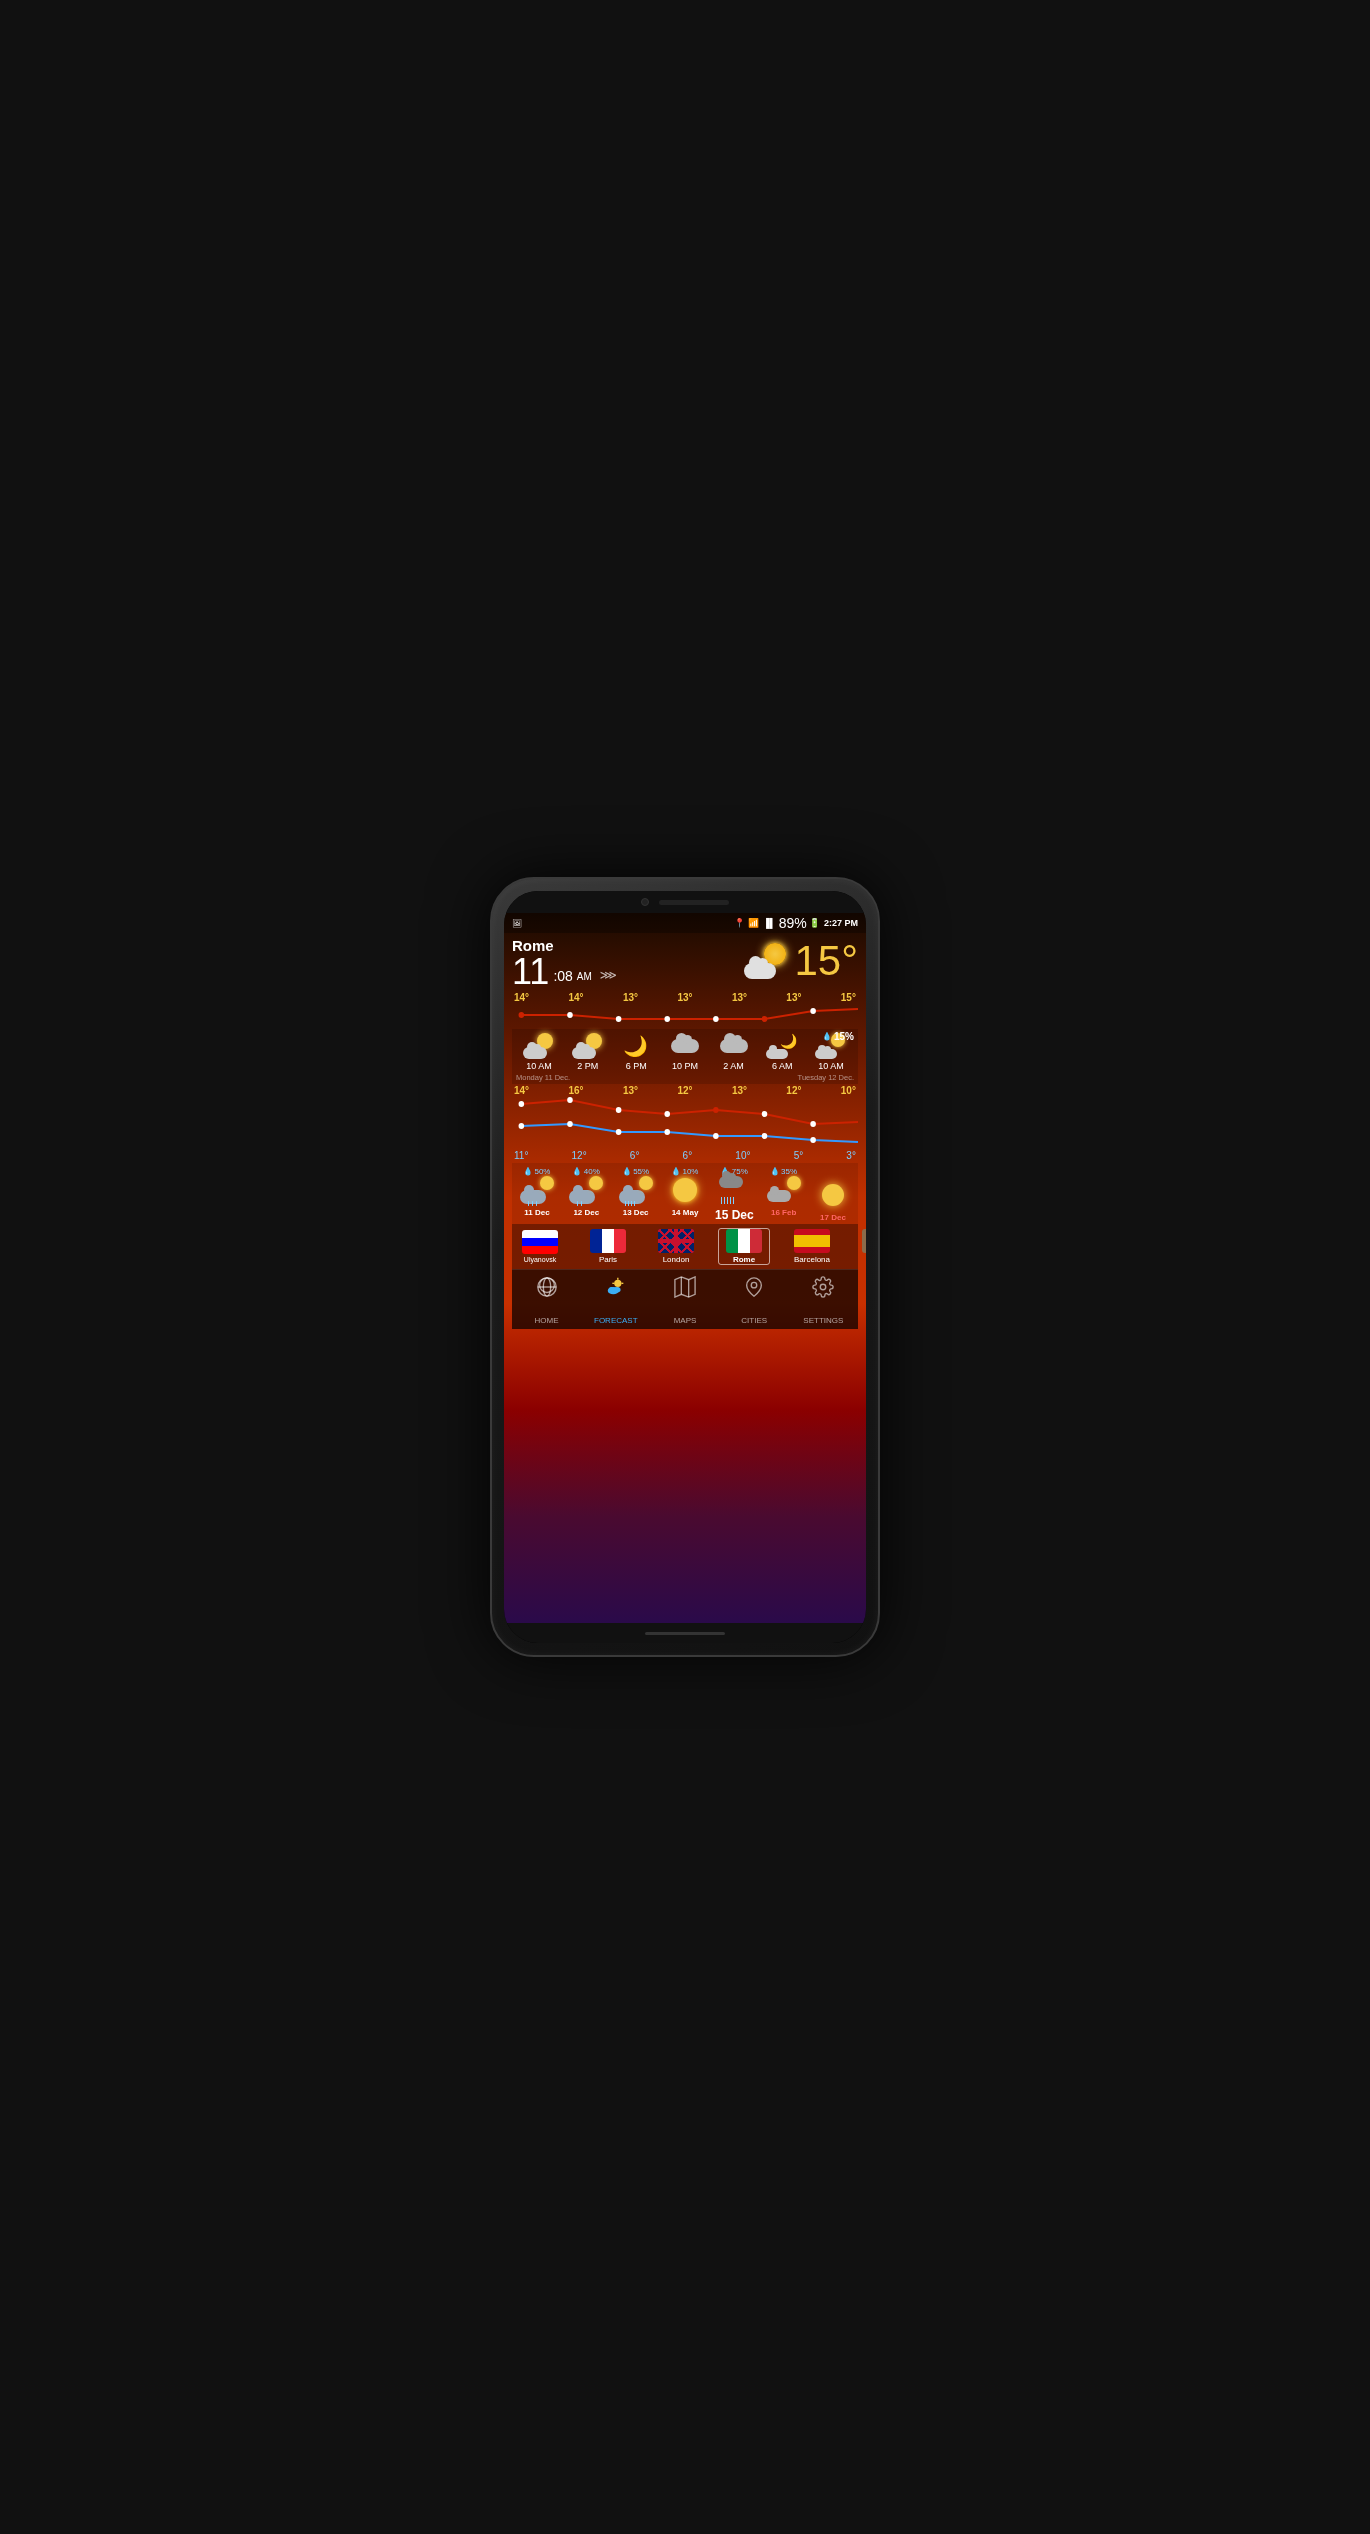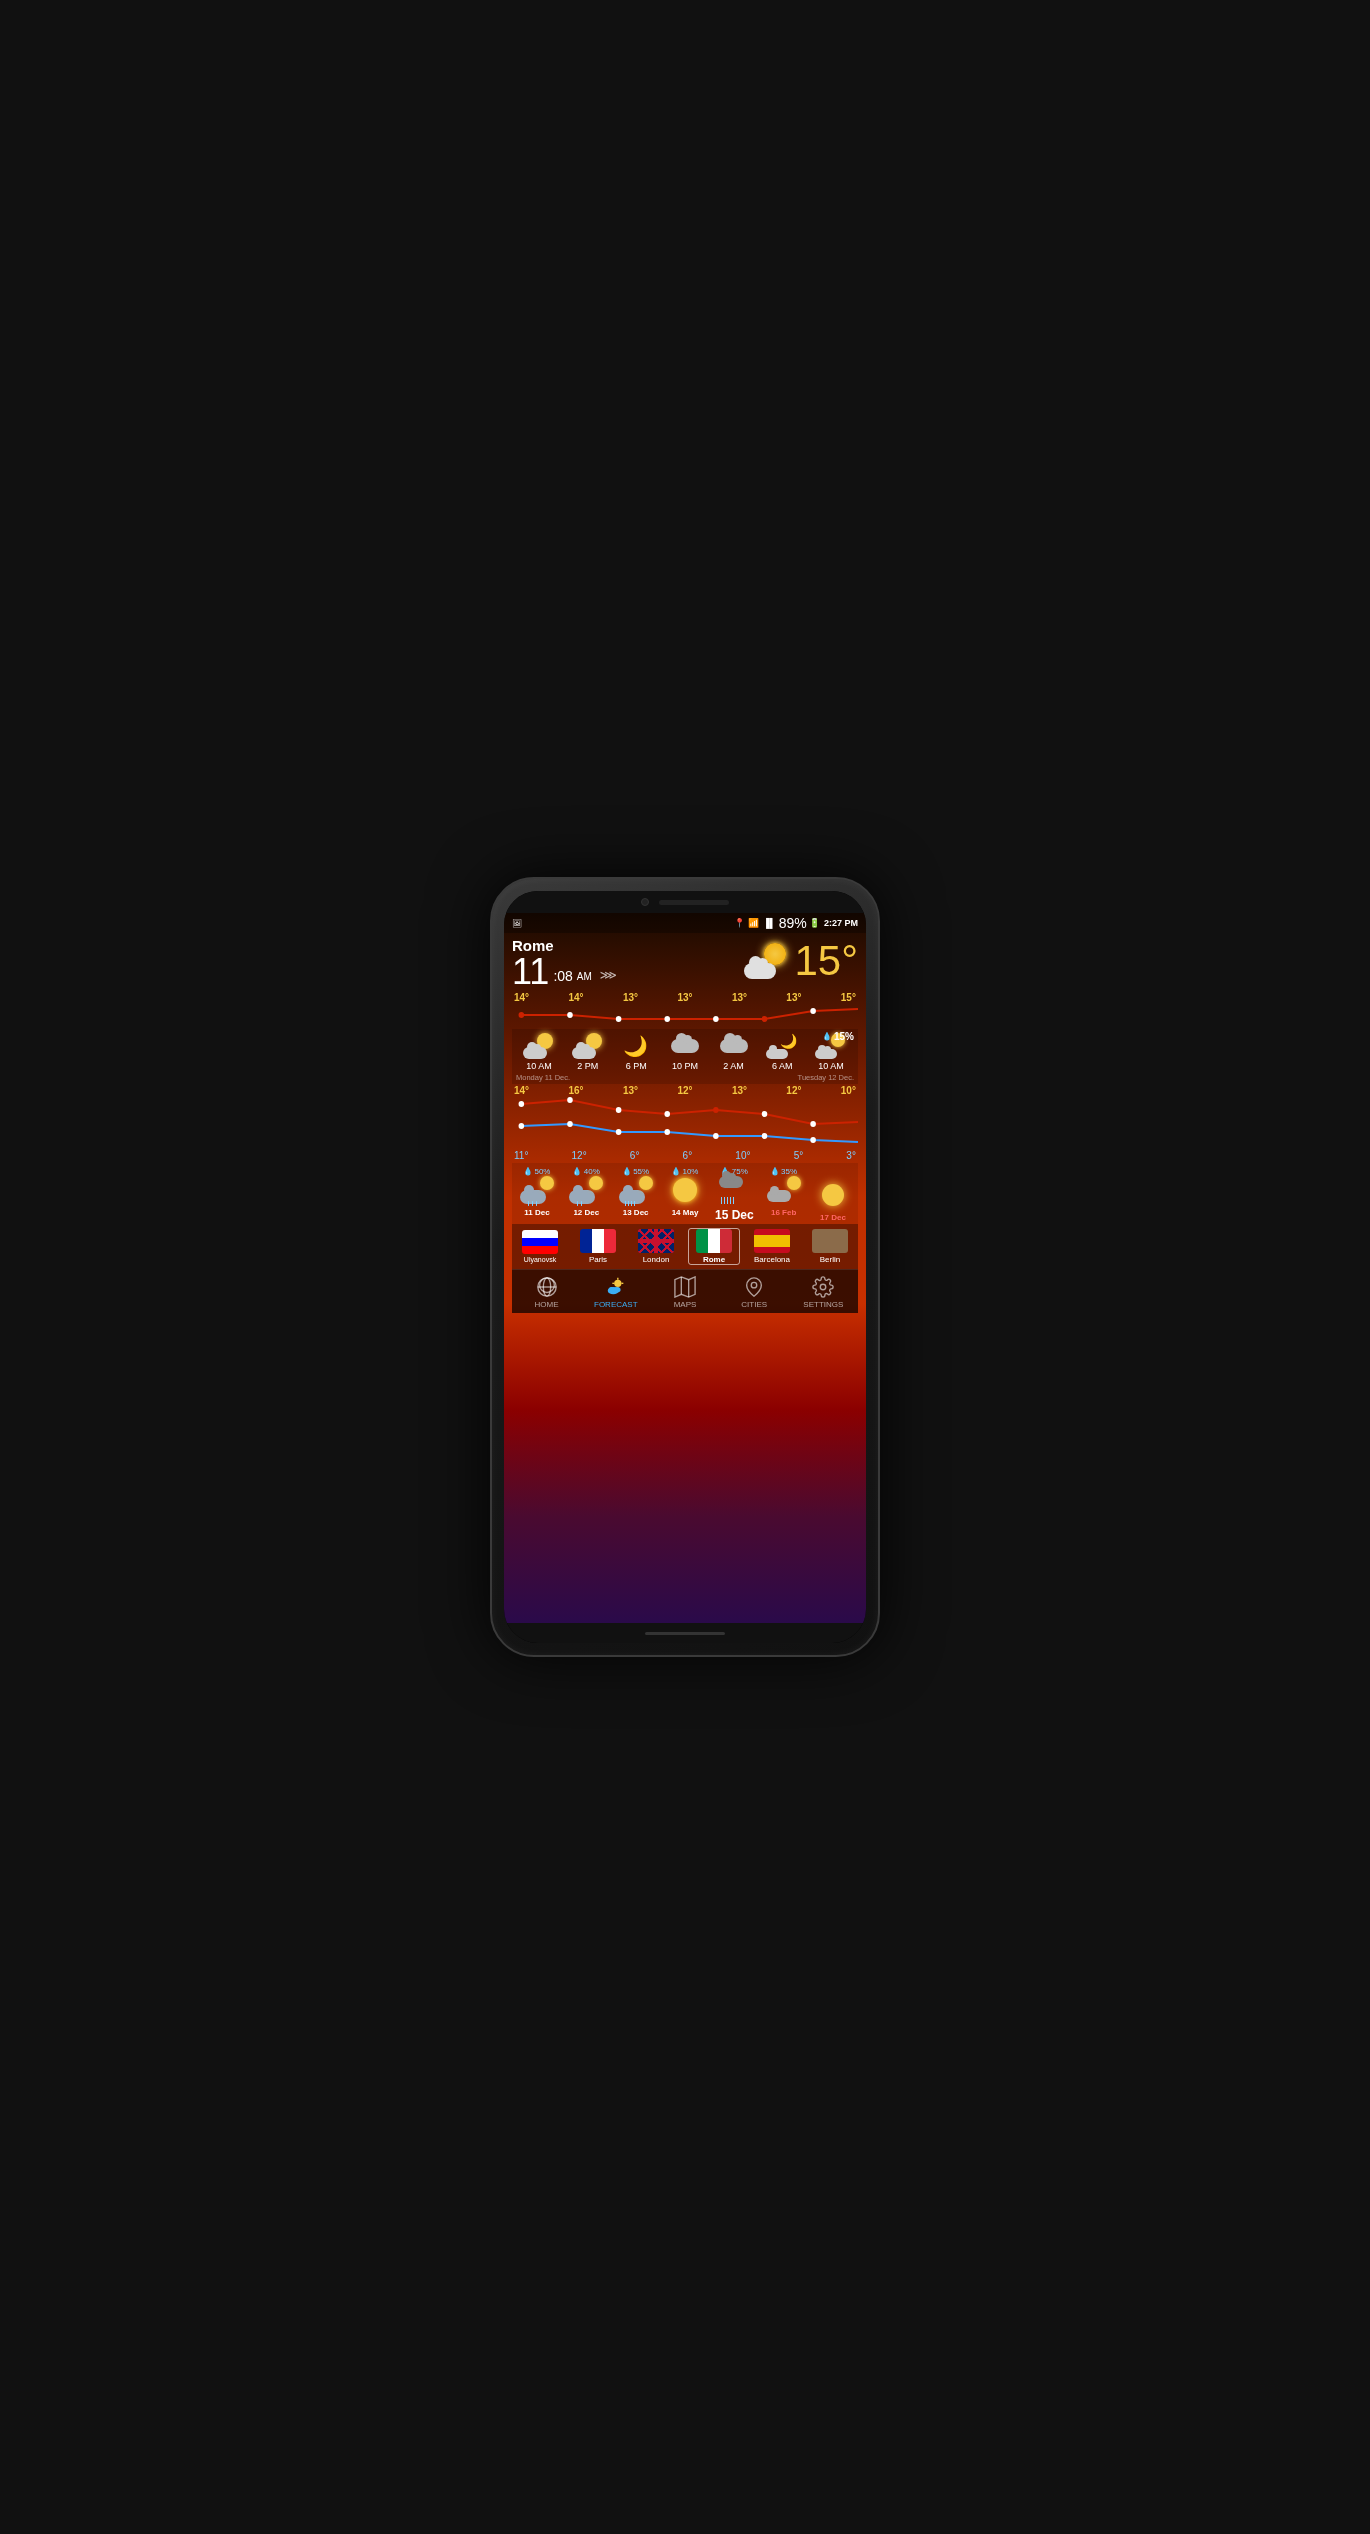--- a/index.html
+++ b/index.html
@@ -105,21 +105,21 @@
       min-width: 46px;
     }
 
     
     .city-list-row {
       display: flex;
       justify-content: space-between;
       align-items: center;
       padding: 4px 2px;
       background: rgba(0,0,0,0.4);
-      gap: 6px;
+      gap: 16px;
     }
     .city-flag-item {
       display: flex;
       flex-direction: column;
       align-items: center;
       min-width: 52px;
     }
     .city-flag {
       width: 36px;
       height: 24px;
@@ -139,21 +139,21 @@
       justify-content: space-around;
       align-items: center;
       padding: 6px 0 4px;
       background: rgba(0,0,0,0.7);
       border-top: 1px solid rgba(255,255,255,0.1);
     }
     .nav-item {
       display: flex;
       flex-direction: column;
       align-items: center;
-      gap: 2px;
+      gap: 18px;
       min-width: 52px;
     }
     .nav-icon {
       width: 22px;
       height: 22px;
     }
     .nav-label {
       font-size: 8px;
       color: rgba(255,255,255,0.6);
     }

